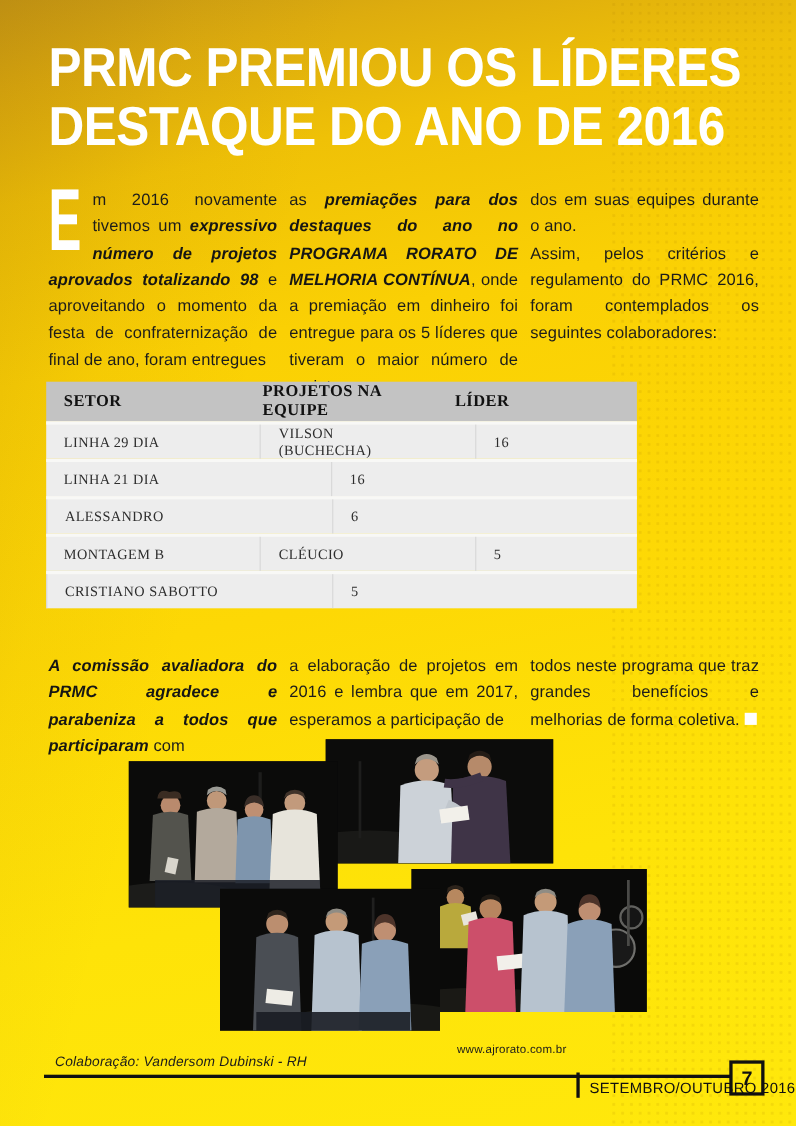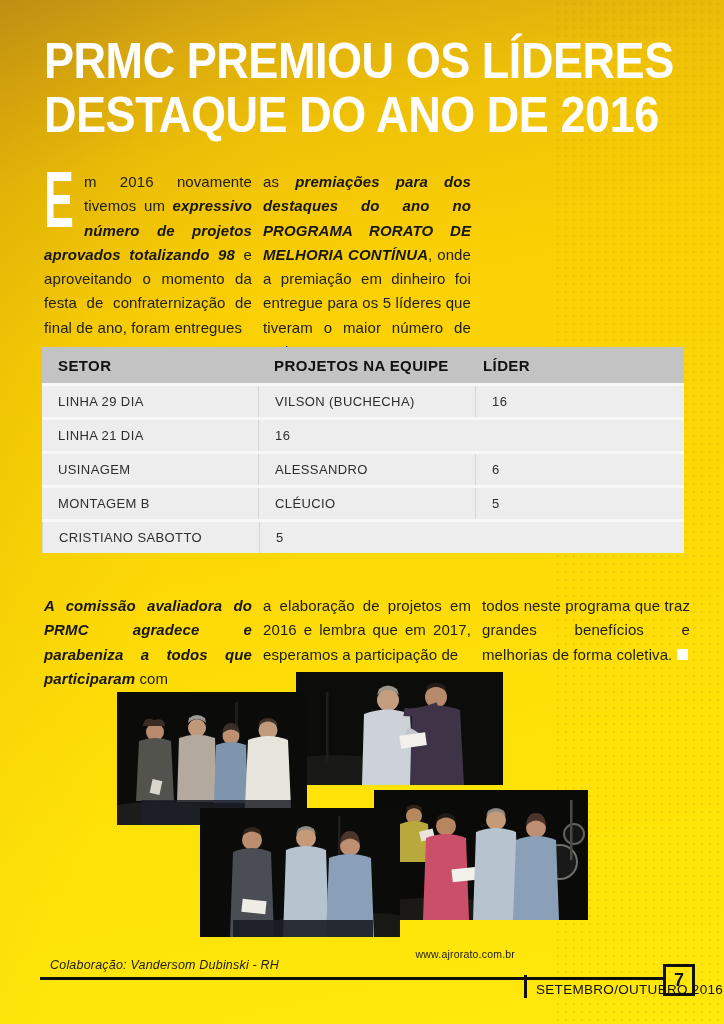--- a/index.html
+++ b/index.html
@@ -22,24 +22,24 @@
   .t-line{display:block;font-size:50px;line-height:54px;letter-spacing:-0.5px;
     transform:scaleX(0.9);transform-origin:left top;white-space:nowrap;}
   
   .col{position:absolute;width:208px;top:170px;font-size:15px;line-height:24.3px;
     text-align:justify;color:#1d1d1b;letter-spacing:0.1px;}
   .colL{left:44px}.colM{left:263px}.colR{left:482px}
   .col b{font-weight:700;color:#161614;font-style:italic;}
   .dropcap{float:left;width:40px;height:72px;font-size:80px;line-height:60px;font-weight:700;
     color:#fff;transform:scaleX(0.56);transform-origin:left center;}
   
-  .ltable{position:absolute;left:42px;top:347px;width:642px;}
+  .ltable{position:absolute;left:42px;top:347px;width:537px;font-family:Liberation Serif, serif;}
   .trow,.thead{display:flex;box-sizing:border-box;}
   .thead{background:#c3c3c3;height:36px;font-weight:700;font-size:15px;letter-spacing:0.4px;color:#111;}
-  .trow{background:#ededed;height:34px;border-top:3px solid #f8f8f6;font-size:13px;color:#2d2d2d;letter-spacing:0.4px;}
+  .trow{background:#ededed;height:34px;border-top:3px solid #f8f8f6;font-size:13px;color:#2d2d2d;letter-spacing:0.4px;gap:43px;}
   .tc{display:flex;align-items:center;box-sizing:border-box;padding-left:16px;}
   .tc1{width:216px}.tc2{width:217px}.tc3{width:209px}
   .trow .tc2,.trow .tc3{border-left:1px solid #d6d6d6;}
   
   .closing{top:594px;}
   .endmark{display:inline-block;width:11px;height:11px;background:#fff;margin-left:5px;}
   
   .photo{position:absolute;overflow:hidden;background:#0a0a0a;}
   .photo svg{display:block;width:100%;height:100%;}
   #photo1{left:117px;top:692px;width:190px;height:133px;z-index:2;}
@@ -66,38 +66,41 @@
     <span class="t-line">PRMC PREMIOU OS LÍDERES</span>
     <span class="t-line">DESTAQUE DO ANO DE 2016</span>
   </h1>
 
   <div class="col colL">
     <span class="dropcap">E</span><span>m 2016 novamente tivemos um </span><b>expressivo número de projetos aprovados totalizando 98</b><span> e aproveitando o momento da festa de confraternização de final de ano, foram entregues</span>
   </div>
   <div class="col colM">
     <span>as </span><b>premiações para dos destaques do ano no PROGRAMA RORATO DE MELHORIA CONTÍNUA</b><span>, onde a premiação em dinheiro foi entregue para os 5 líderes que tiveram o maior número de projetos aprova-</span>
   </div>
+  <div class="col colR">
+    <div>dos em suas equipes durante o ano.</div>
+    <div>Assim, pelos critérios e regulamento do PRMC 2016, foram contemplados os seguintes colaboradores:</div>
+  </div>
 
   <div class="ltable">
     <div class="thead">
       <div class="tc tc1">SETOR</div>
       <div class="tc tc3">PROJETOS NA EQUIPE</div>
       <div class="tc tc2">LÍDER</div>
     </div>
     <div class="trow">
       <div class="tc tc1">LINHA 29 DIA</div>
       <div class="tc tc2">VILSON (BUCHECHA)</div>
       <div class="tc tc3">16</div>
     </div>
     <div class="trow">
       <div class="tc tc1">LINHA 21 DIA</div>
       <div class="tc tc3">16</div>
     </div>
     <div class="trow">
-      <div class="tc tc1">USINAGEM</div>
       <div class="tc tc2">ALESSANDRO</div>
       <div class="tc tc3">6</div>
     </div>
     <div class="trow">
       <div class="tc tc1">MONTAGEM B</div>
       <div class="tc tc2">CLÉUCIO</div>
       <div class="tc tc3">5</div>
     </div>
     <div class="trow">
       <div class="tc tc2">CRISTIANO SABOTTO</div>

